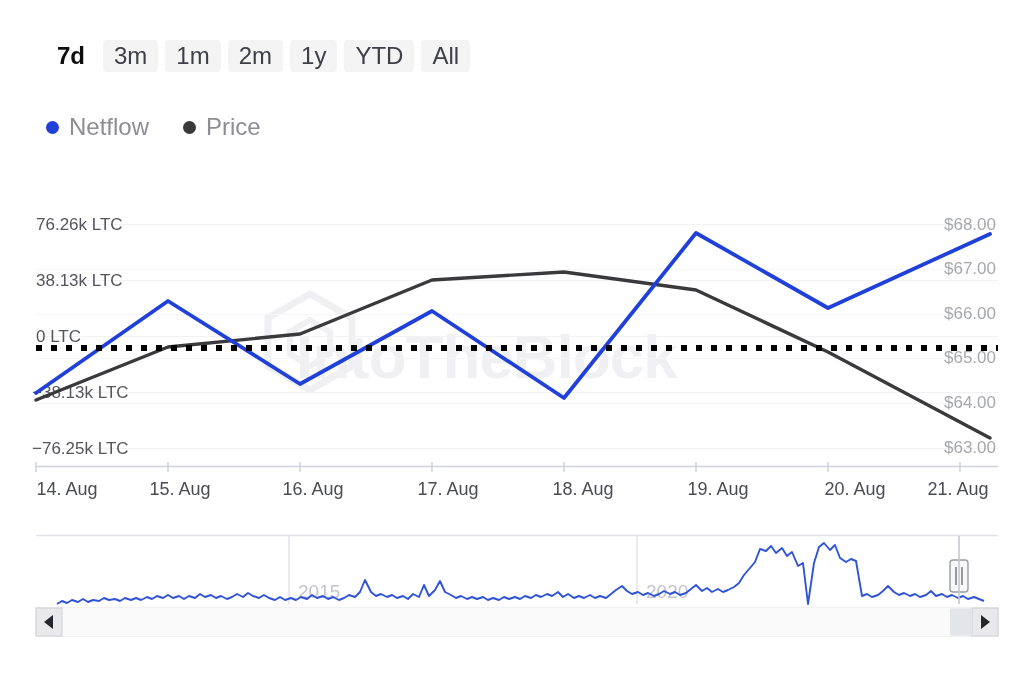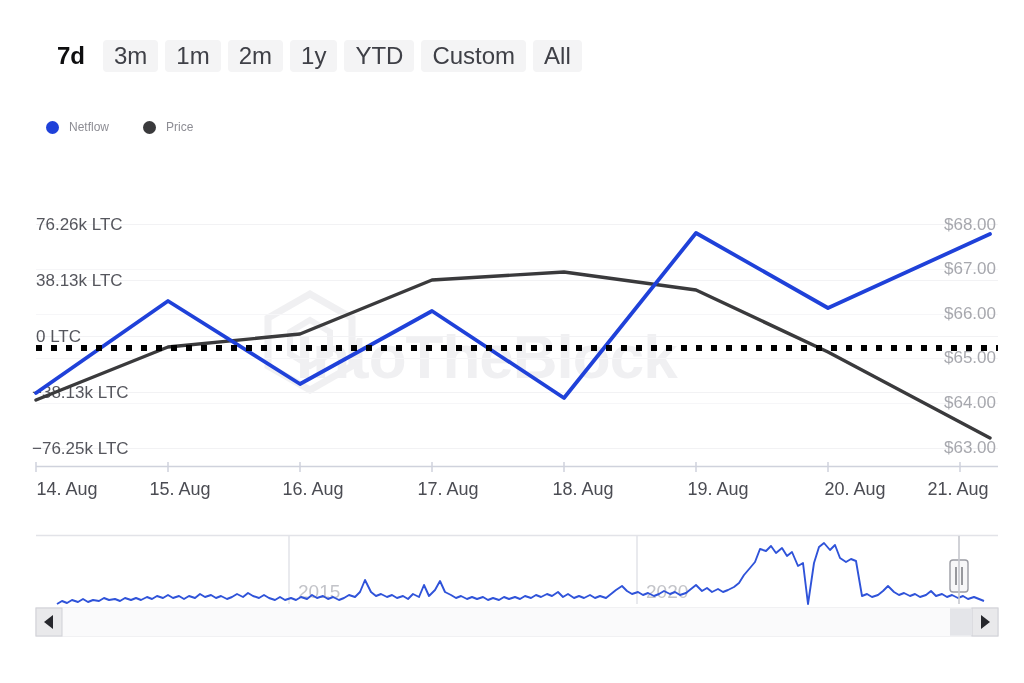--- a/index.html
+++ b/index.html
@@ -60,21 +60,21 @@
     gap: 10px;
     cursor: pointer;
   }
   .legend-dot {
     width: 13px;
     height: 13px;
     border-radius: 50%;
     display: block;
   }
   .legend-label {
-    font-size: 12px;
+    font-size: 24px;
     color: #8d8d94;
     line-height: 22px;
   }
 
   
   #chart-area {
     position: absolute;
     left: 0;
     top: 0;
     width: 1024px;
@@ -114,21 +114,20 @@
 </head>
 <body>
 
 <div id="range-selector">
   <button class="range-btn active">7d</button>
   <button class="range-btn">3m</button>
   <button class="range-btn">1m</button>
   <button class="range-btn">2m</button>
   <button class="range-btn">1y</button>
   <button class="range-btn">YTD</button>
-  <button class="range-btn">Custom</button>
   <button class="range-btn">All</button>
 </div>
 
 <div id="legend">
   <div class="legend-item">
     <span class="legend-dot" style="background:#1f41d9"></span>
     <span class="legend-label">Netflow</span>
   </div>
   <div class="legend-item">
     <span class="legend-dot" style="background:#3a3a3c"></span>

